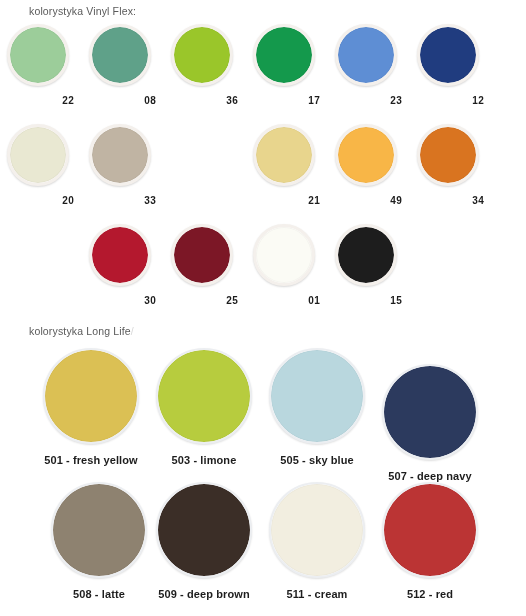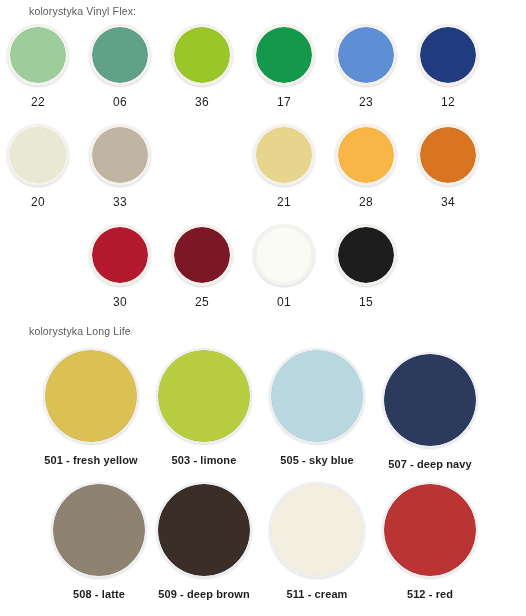--- a/index.html
+++ b/index.html
@@ -68,24 +68,25 @@
     height: 62px;
     border-radius: 50%;
     margin: 0 auto;
     box-sizing: border-box;
     border: 3px solid #f4f0ec;
     box-shadow: 0 1px 2px rgba(0,0,0,0.16), inset 0 0 0 1px rgba(0,0,0,0.03);
     background-clip: padding-box;
   }
   .vf-label {
     margin-top: 9px;
-    font-size: 12px;
-    font-weight: normal;
+    font-size: 10px;
+    font-weight: bold;
     color: #1d1d1d;
     letter-spacing: 0.3px;
+    text-align: right;
   }
 
   
   #longlife-section {
     position: absolute;
     left: 0;
     top: 348px;
     width: 526px;
   }
   .ll-row {
@@ -128,21 +129,21 @@
 
   <div id="vinyl-section">
 
     <div class="vf-row">
       <div class="vf-cell" style="left: 2px; top: 0px;">
         <div class="vf-swatch" style="background-color: rgb(156, 205, 154);"></div>
         <div class="vf-label">22</div>
       </div>
       <div class="vf-cell" style="left: 84px; top: 0px;">
         <div class="vf-swatch" style="background-color: rgb(95, 161, 137);"></div>
-        <div class="vf-label">06</div>
+        <div class="vf-label">08</div>
       </div>
       <div class="vf-cell" style="left: 166px; top: 0px;">
         <div class="vf-swatch" style="background-color: rgb(154, 198, 42);"></div>
         <div class="vf-label">36</div>
       </div>
       <div class="vf-cell" style="left: 248px; top: 0px;">
         <div class="vf-swatch" style="background-color: rgb(20, 153, 76);"></div>
         <div class="vf-label">17</div>
       </div>
       <div class="vf-cell" style="left: 330px; top: 0px;">
@@ -163,21 +164,21 @@
       <div class="vf-cell" style="left: 84px; top: 0px;">
         <div class="vf-swatch" style="background-color: rgb(192, 180, 163);"></div>
         <div class="vf-label">33</div>
       </div>
       <div class="vf-cell" style="left: 248px; top: 0px;">
         <div class="vf-swatch" style="background-color: rgb(232, 213, 141);"></div>
         <div class="vf-label">21</div>
       </div>
       <div class="vf-cell" style="left: 330px; top: 0px;">
         <div class="vf-swatch" style="background-color: rgb(248, 182, 71);"></div>
-        <div class="vf-label">28</div>
+        <div class="vf-label">49</div>
       </div>
       <div class="vf-cell" style="left: 412px; top: 0px;">
         <div class="vf-swatch" style="background-color: rgb(217, 116, 32);"></div>
         <div class="vf-label">34</div>
       </div>
     </div>
 
     <div class="vf-row">
       <div class="vf-cell" style="left: 84px; top: 0px;">
         <div class="vf-swatch" style="background-color: rgb(180, 24, 46);"></div>
@@ -211,21 +212,21 @@
         <div class="ll-label">501 - fresh yellow</div>
       </div>
       <div class="ll-cell" style="left: 145px; top: 0px; text-align: center;">
         <div class="ll-swatch" style="background-color: rgb(183, 204, 62);"></div>
         <div class="ll-label">503 - limone</div>
       </div>
       <div class="ll-cell" style="left: 258px; top: 0px;">
         <div class="ll-swatch" style="background-color: rgb(185, 215, 222);"></div>
         <div class="ll-label">505 - sky blue</div>
       </div>
-      <div class="ll-cell" style="left: 371px; top: 4px;">
+      <div class="ll-cell" style="left: 371px; top: 16px;">
         <div class="ll-swatch" style="background-color: rgb(44, 58, 94);"></div>
         <div class="ll-label">507 - deep navy</div>
       </div>
     </div>
 
     <div class="ll-row">
       <div class="ll-cell" style="left: 40px; top: 0px;">
         <div class="ll-swatch" style="background-color: rgb(142, 130, 112);"></div>
         <div class="ll-label">508 - latte</div>
       </div>

